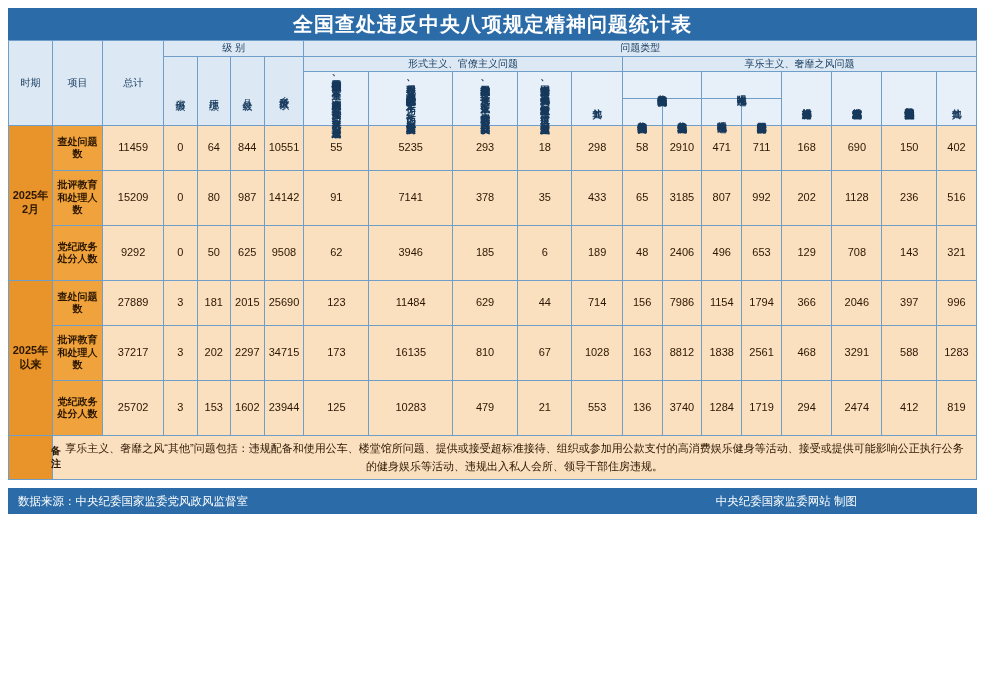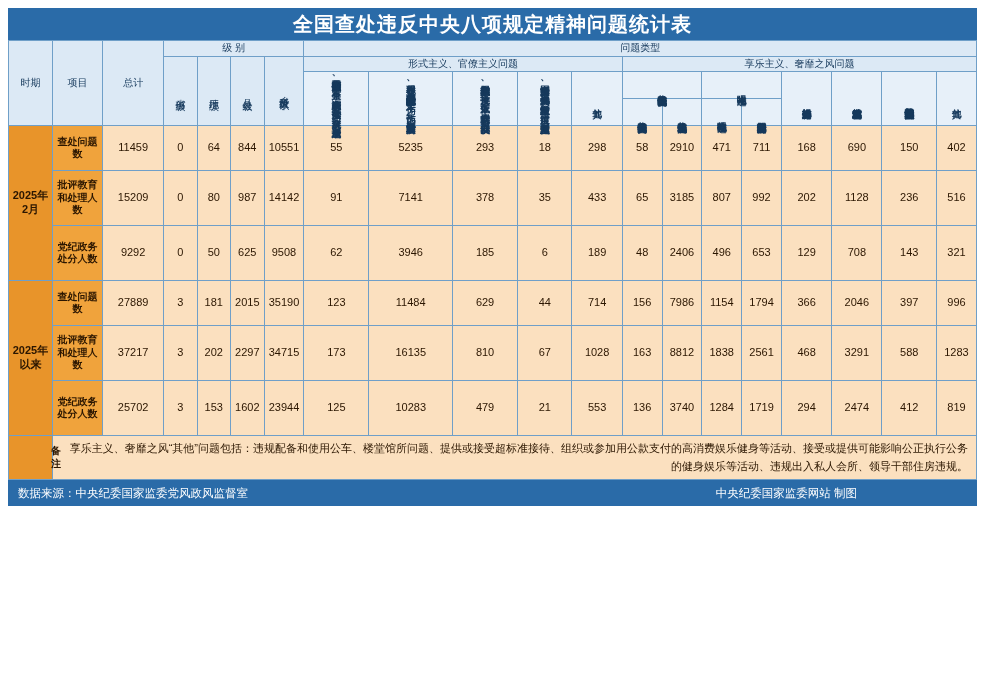--- a/index.html
+++ b/index.html
@@ -46,23 +46,23 @@
     line-height:1.1;
     display:inline-block;
     max-height:185px;
     font-size:9.5px;
   }
   .rowlabel{background:#f0a33c;color:#2b1600;font-weight:bold;font-size:10px;}
   .periodlabel{background:#e8942a;color:#2b1600;font-weight:bold;font-size:11px;}
   .datacell{background:#fbe0bf;color:#2b1600;font-size:11px;}
   .datacell.num{font-family:"Liberation Sans",sans-serif;}
   .note-label{background:#e8942a;color:#2b1600;font-weight:bold;padding-left:42px;}
-  .note-text{background:#fbe0bf;color:#2b1600;text-align:right;font-size:11px;line-height:1.6;padding:4px 8px;margin-left:44px;}
+  .note-text{background:#fbe0bf;color:#2b1600;text-align:center;font-size:11px;line-height:1.6;padding:4px 8px;margin-left:44px;}
   .footer{
-    margin-top:0;
+    margin-top:8px;
     height:26px;
     background:#2a6ba8;
     color:#fff;
     display:flex;align-items:center;
     font-size:11.5px;
     width:969px;
   }
   .footer .left{padding-left:10px;}
   .footer .right{margin-left:auto;padding-right:120px;text-align:center;}
 </style>
@@ -203,21 +203,21 @@
       <td class="datacell num">321</td>
     </tr>
 
     <tr>
       <td class="periodlabel" rowspan="3">2025年以来</td>
       <td class="rowlabel" style="height:42px">查处问题数</td>
       <td class="datacell num">27889</td>
       <td class="datacell num">3</td>
       <td class="datacell num">181</td>
       <td class="datacell num">2015</td>
-      <td class="datacell num">35190</td>
+      <td class="datacell num">25690</td>
       <td class="datacell num">123</td>
       <td class="datacell num">11484</td>
       <td class="datacell num">629</td>
       <td class="datacell num">44</td>
       <td class="datacell num">714</td>
       <td class="datacell num">156</td>
       <td class="datacell num">7986</td>
       <td class="datacell num">1154</td>
       <td class="datacell num">1794</td>
       <td class="datacell num">366</td>

